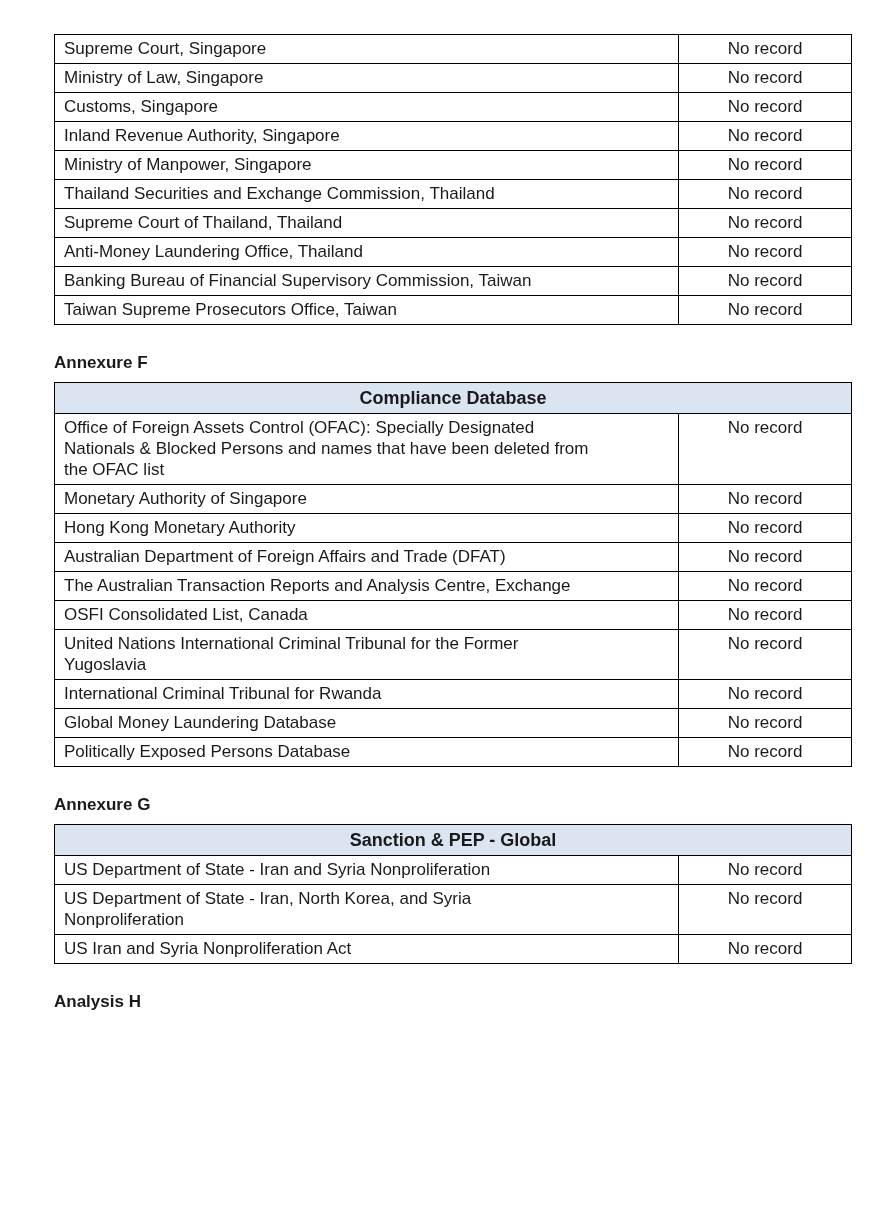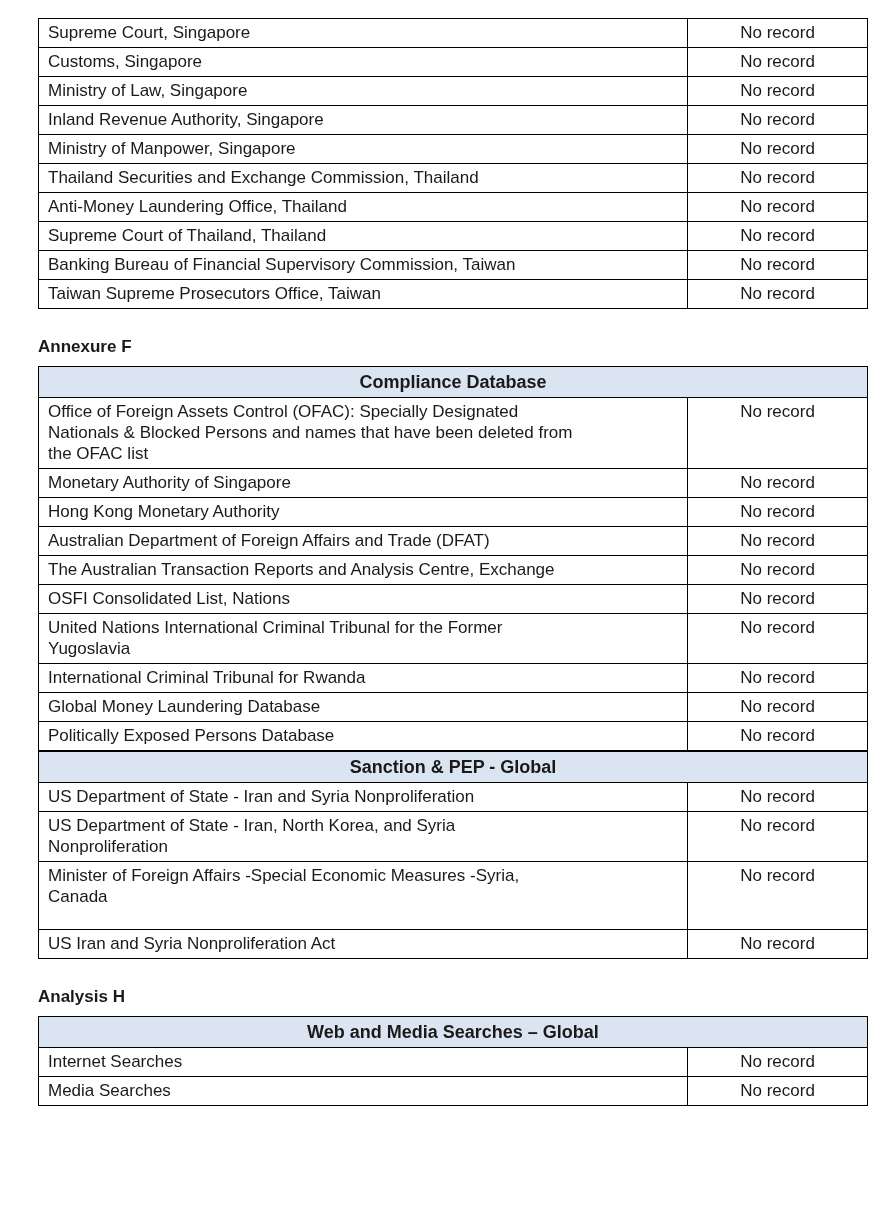--- a/index.html
+++ b/index.html
@@ -14,21 +14,21 @@
     background: #ffffff;
     font-family: "Liberation Sans", sans-serif;
     color: var(--text-color);
   }
   .page {
     width: 894px;
     min-height: 1230px;
     padding: 18px 26px 40px 38px;
     background: #ffffff;
   }
-  .section { margin: 0; }
+  .section { margin: 16px; }
   .annexure {
     text-align: left;
     padding-right: 56px;
     font-weight: bold;
     font-size: 17px;
     margin: 27px 0 8px 0;
     line-height: 22px;
   }
   table.doc-table {
     width: 100%;
@@ -72,45 +72,45 @@
       <colgroup>
           <col class="c1">
           <col class="c2">
         </colgroup>
       <tbody>
           <tr>
             <td class="src">Supreme Court, Singapore</td>
             <td class="res">No record</td>
           </tr>
           <tr>
+            <td class="src">Ministry of Law, Singapore</td>
+            <td class="res">No record</td>
+          </tr>
+          <tr>
             <td class="src">Customs, Singapore</td>
             <td class="res">No record</td>
           </tr>
           <tr>
-            <td class="src">Ministry of Law, Singapore</td>
-            <td class="res">No record</td>
-          </tr>
-          <tr>
             <td class="src">Inland Revenue Authority, Singapore</td>
             <td class="res">No record</td>
           </tr>
           <tr>
             <td class="src">Ministry of Manpower, Singapore</td>
             <td class="res">No record</td>
           </tr>
           <tr>
             <td class="src">Thailand Securities and Exchange Commission, Thailand</td>
             <td class="res">No record</td>
           </tr>
           <tr>
+            <td class="src">Supreme Court of Thailand, Thailand</td>
+            <td class="res">No record</td>
+          </tr>
+          <tr>
             <td class="src">Anti-Money Laundering Office, Thailand</td>
-            <td class="res">No record</td>
-          </tr>
-          <tr>
-            <td class="src">Supreme Court of Thailand, Thailand</td>
             <td class="res">No record</td>
           </tr>
           <tr>
             <td class="src">Banking Bureau of Financial Supervisory Commission, Taiwan</td>
             <td class="res">No record</td>
           </tr>
           <tr>
             <td class="src">Taiwan Supreme Prosecutors Office, Taiwan</td>
             <td class="res">No record</td>
           </tr>
@@ -147,21 +147,21 @@
           </tr>
           <tr>
             <td class="src">Australian Department of Foreign Affairs and Trade (DFAT)</td>
             <td class="res">No record</td>
           </tr>
           <tr>
             <td class="src">The Australian Transaction Reports and Analysis Centre, Exchange</td>
             <td class="res">No record</td>
           </tr>
           <tr>
-            <td class="src">OSFI Consolidated List, Nations</td>
+            <td class="src">OSFI Consolidated List, Canada</td>
             <td class="res">No record</td>
           </tr>
           <tr>
             <td class="src">United Nations International Criminal Tribunal for the Former
 Yugoslavia</td>
             <td class="res">No record</td>
           </tr>
           <tr>
             <td class="src">International Criminal Tribunal for Rwanda</td>
             <td class="res">No record</td>
@@ -172,71 +172,46 @@
           </tr>
           <tr>
             <td class="src">Politically Exposed Persons Database</td>
             <td class="res">No record</td>
           </tr>
         </tbody>
     </table>
   </div>
 
   <div class="section">
+    <div class="annexure">Annexure G</div>
     <table class="doc-table">
       <colgroup>
           <col class="c1">
           <col class="c2">
         </colgroup>
       <thead>
         <tr>
           <th colspan="2" class="title">Sanction &amp; PEP - Global</th>
         </tr>
       </thead>
       <tbody>
           <tr>
             <td class="src">US Department of State - Iran and Syria Nonproliferation</td>
             <td class="res">No record</td>
           </tr>
           <tr>
             <td class="src">US Department of State - Iran, North Korea, and Syria
 Nonproliferation</td>
             <td class="res">No record</td>
           </tr>
-          <tr class="gap-minister">
-            <td class="src">Minister of Foreign Affairs -Special Economic Measures -Syria,
-Canada</td>
-            <td class="res">No record</td>
-          </tr>
           <tr>
             <td class="src">US Iran and Syria Nonproliferation Act</td>
             <td class="res">No record</td>
           </tr>
         </tbody>
     </table>
   </div>
 
   <div class="section">
     <div class="annexure">Analysis H</div>
-    <table class="doc-table">
-      <colgroup>
-          <col class="c1">
-          <col class="c2">
-        </colgroup>
-      <thead>
-        <tr>
-          <th colspan="2" class="title">Web and Media Searches – Global</th>
-        </tr>
-      </thead>
-      <tbody>
-          <tr>
-            <td class="src">Internet Searches</td>
-            <td class="res">No record</td>
-          </tr>
-          <tr>
-            <td class="src">Media Searches</td>
-            <td class="res">No record</td>
-          </tr>
-        </tbody>
-    </table>
   </div>
 
 </div>
 
 </body></html>

